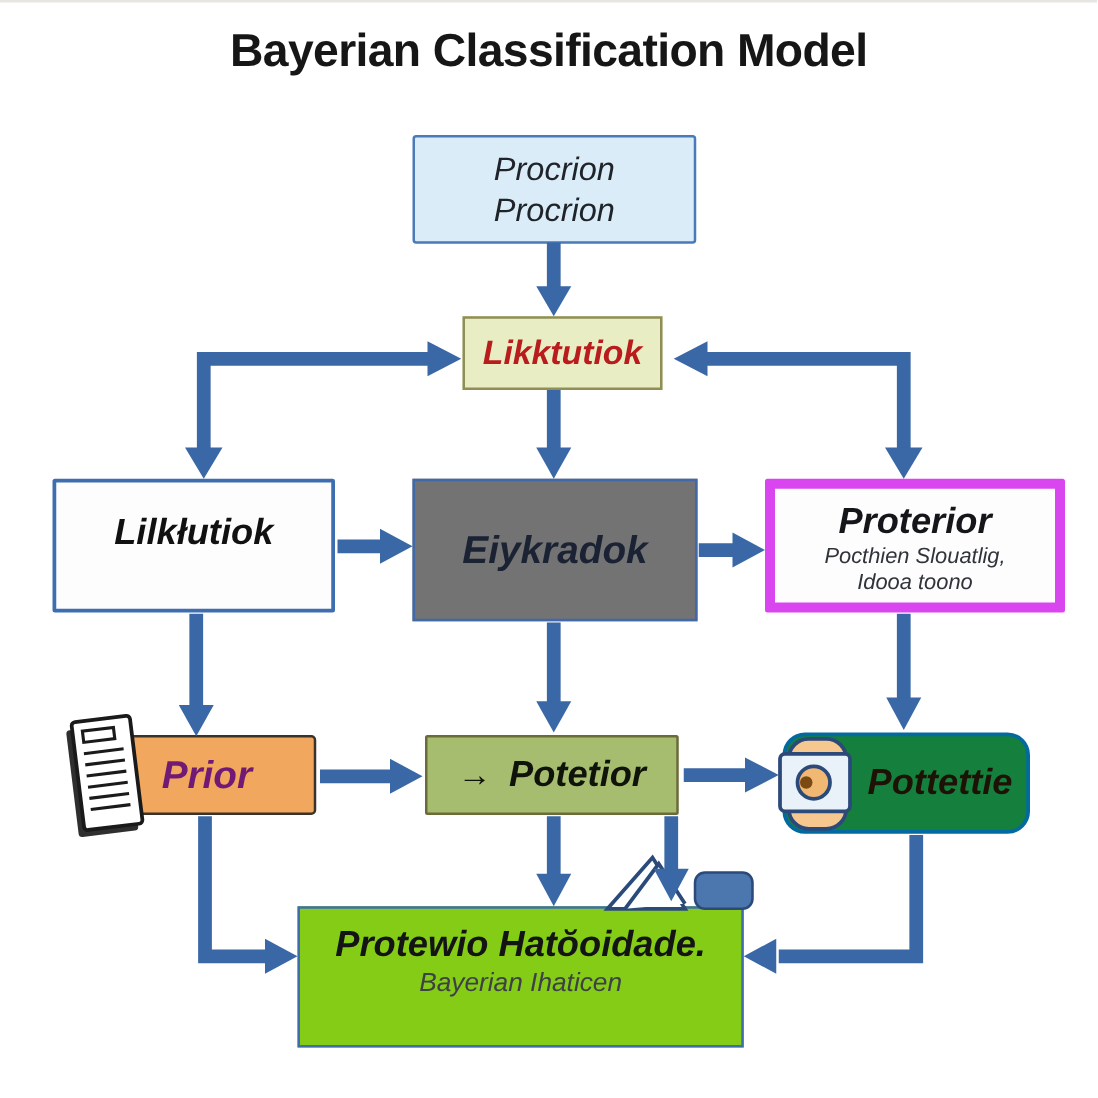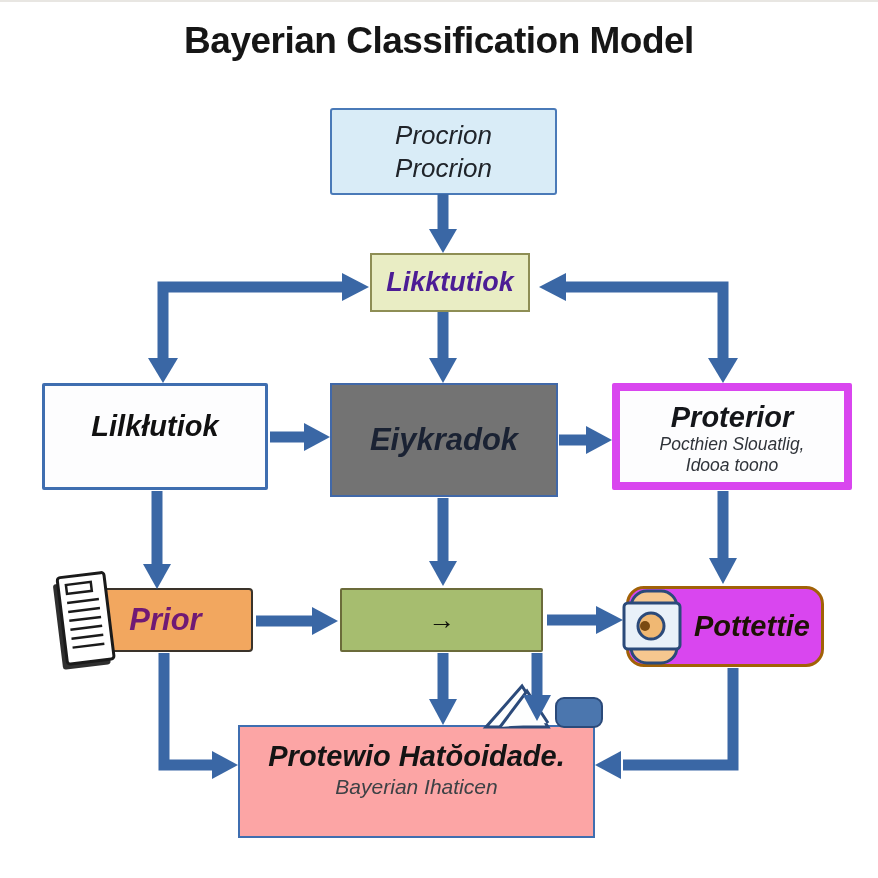--- a/index.html
+++ b/index.html
@@ -19,21 +19,21 @@
        align-items:center;justify-content:center;text-align:center;z-index:1;font-style:italic;}
 
   .box-top{
     left:330px;top:108px;width:227px;height:87px;
     background:#d9ecf7;border:2px solid #4a7ab8;border-radius:3px;
     font-size:26px;color:#20242a;line-height:33px;
   }
   .box-likelihood{
     left:370px;top:253px;width:160px;height:59px;
     background:#e9edc4;border:2px solid #8e8e55;
-    font-size:27px;font-weight:600;color:#4c1d95;
+    font-size:27px;font-weight:600;color:#b91c1c;
   }
   .box-left{
     left:42px;top:383px;width:226px;height:107px;
     background:#fdfdfe;border:3px solid #3f6eb0;border-radius:2px;
     justify-content:flex-start;padding-top:24px;
     font-size:29px;font-weight:600;color:#111;
   }
   .box-center{
     left:330px;top:383px;width:228px;height:114px;
     background:#737373;border:2px solid #4168a8;
@@ -53,27 +53,27 @@
   }
   .box-green{
     left:340px;top:588px;width:203px;height:64px;
     background:#a6bd6f;border:2.5px solid #6b6b3a;border-radius:2px;
     flex-direction:row;gap:14px;
     font-size:29px;font-weight:600;color:#10130a;
   }
   .box-green .g-arrow{font-size:27px;font-weight:bold;color:#10130a;}
   .box-scroll{
     left:626px;top:586px;width:198px;height:81px;
-    background:#d946ef;border:3px solid #a16207;border-radius:18px;
+    background:#15803d;border:3px solid #0369a1;border-radius:18px;
     padding-left:54px;
     font-size:29px;font-weight:600;color:#1d1205;
   }
   .box-bottom{
     left:238px;top:725px;width:357px;height:113px;
-    background:#fca5a5;border:2.5px solid #3f6eb0;
+    background:#84cc16;border:2.5px solid #3f6eb0;
     justify-content:flex-start;padding-top:12px;
   }
   .box-bottom .b-line1{font-size:29px;font-weight:600;color:#141414;line-height:34px;}
   .box-bottom .b-line2{font-size:21px;color:#3d4145;line-height:27px;}
   .box-bottom .b-line3{font-size:21px;color:#3b5f94;line-height:27px;}
 
   svg.overlay{position:absolute;left:0;top:0;z-index:2;pointer-events:none;}
   .arrow-line{stroke:#3a67a5;stroke-width:11;fill:none;stroke-linejoin:miter;}
   .arrow-head{fill:#3a67a5;stroke:none;}
 </style>
@@ -108,20 +108,21 @@
     <span class="r-sub">Pocthien Slouatlig,</span>
     <span class="r-sub">Idooa toono</span>
   </div>
 
   <div class="box box-prior">
     <span>Prior</span>
   </div>
 
   <div class="box box-green">
     <span class="g-arrow">→</span>
+    <span>Potetior</span>
   </div>
 
   <div class="box box-scroll">
     <span>Pottettie</span>
   </div>
 
   <div class="box box-bottom">
     <span class="b-line1">Protewio Hatŏoidade.</span>
     <span class="b-line2">Bayerian Ihaticen</span>
   </div>

